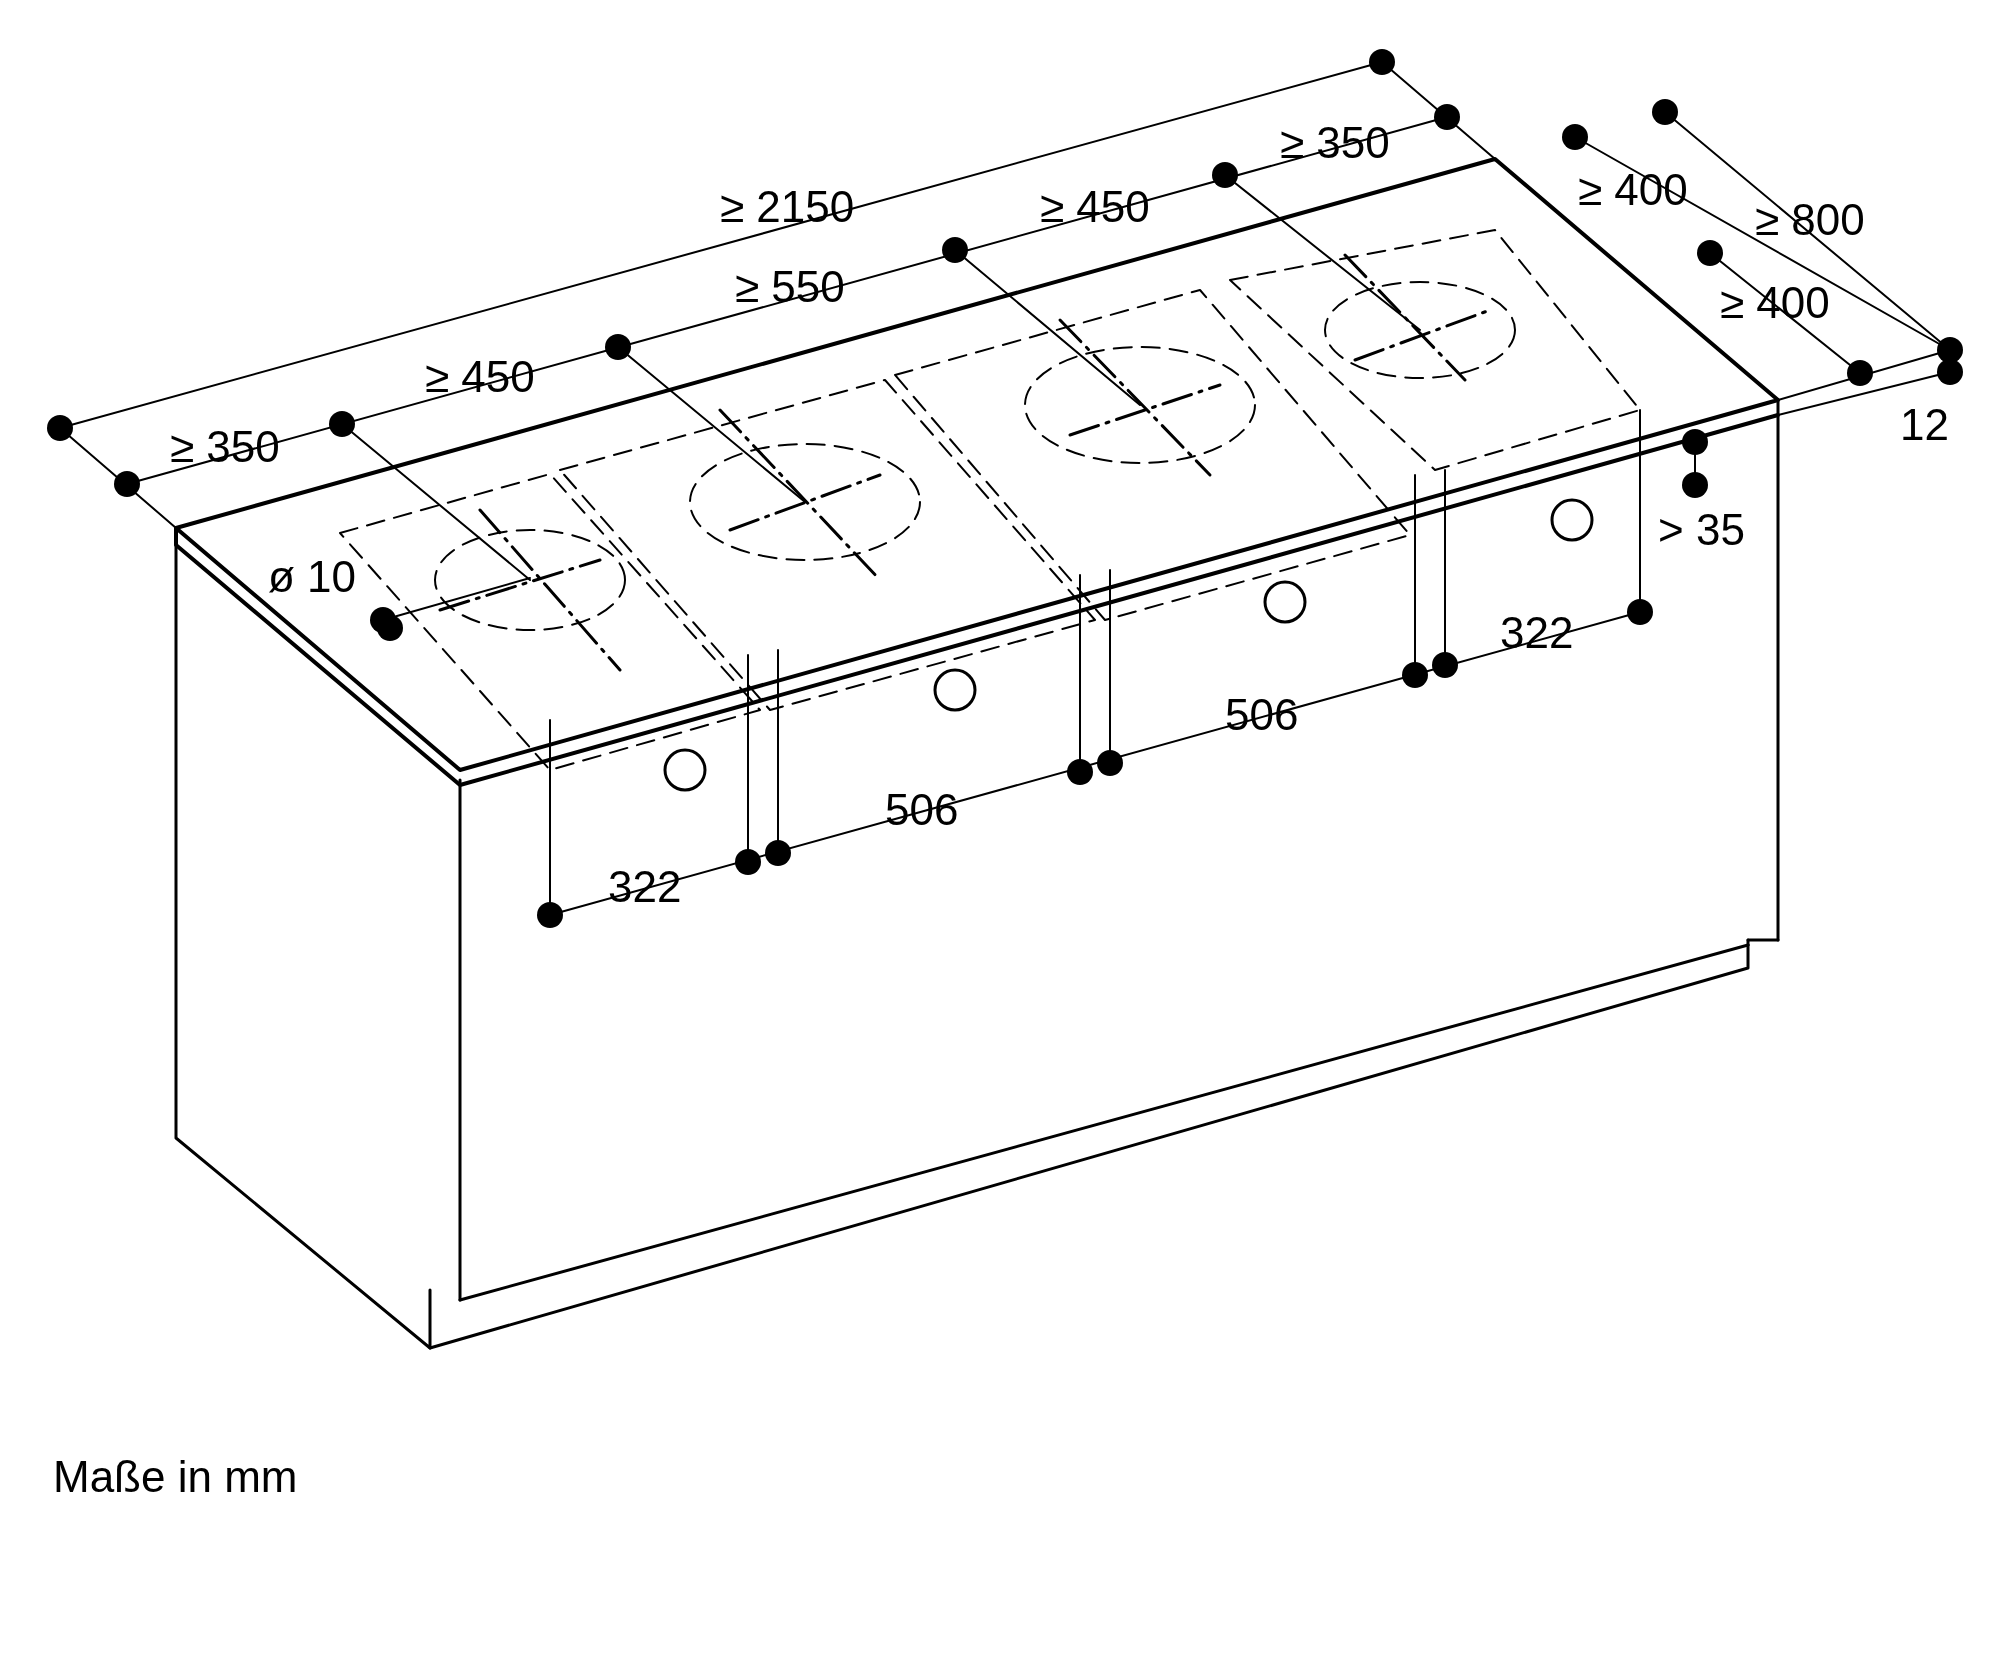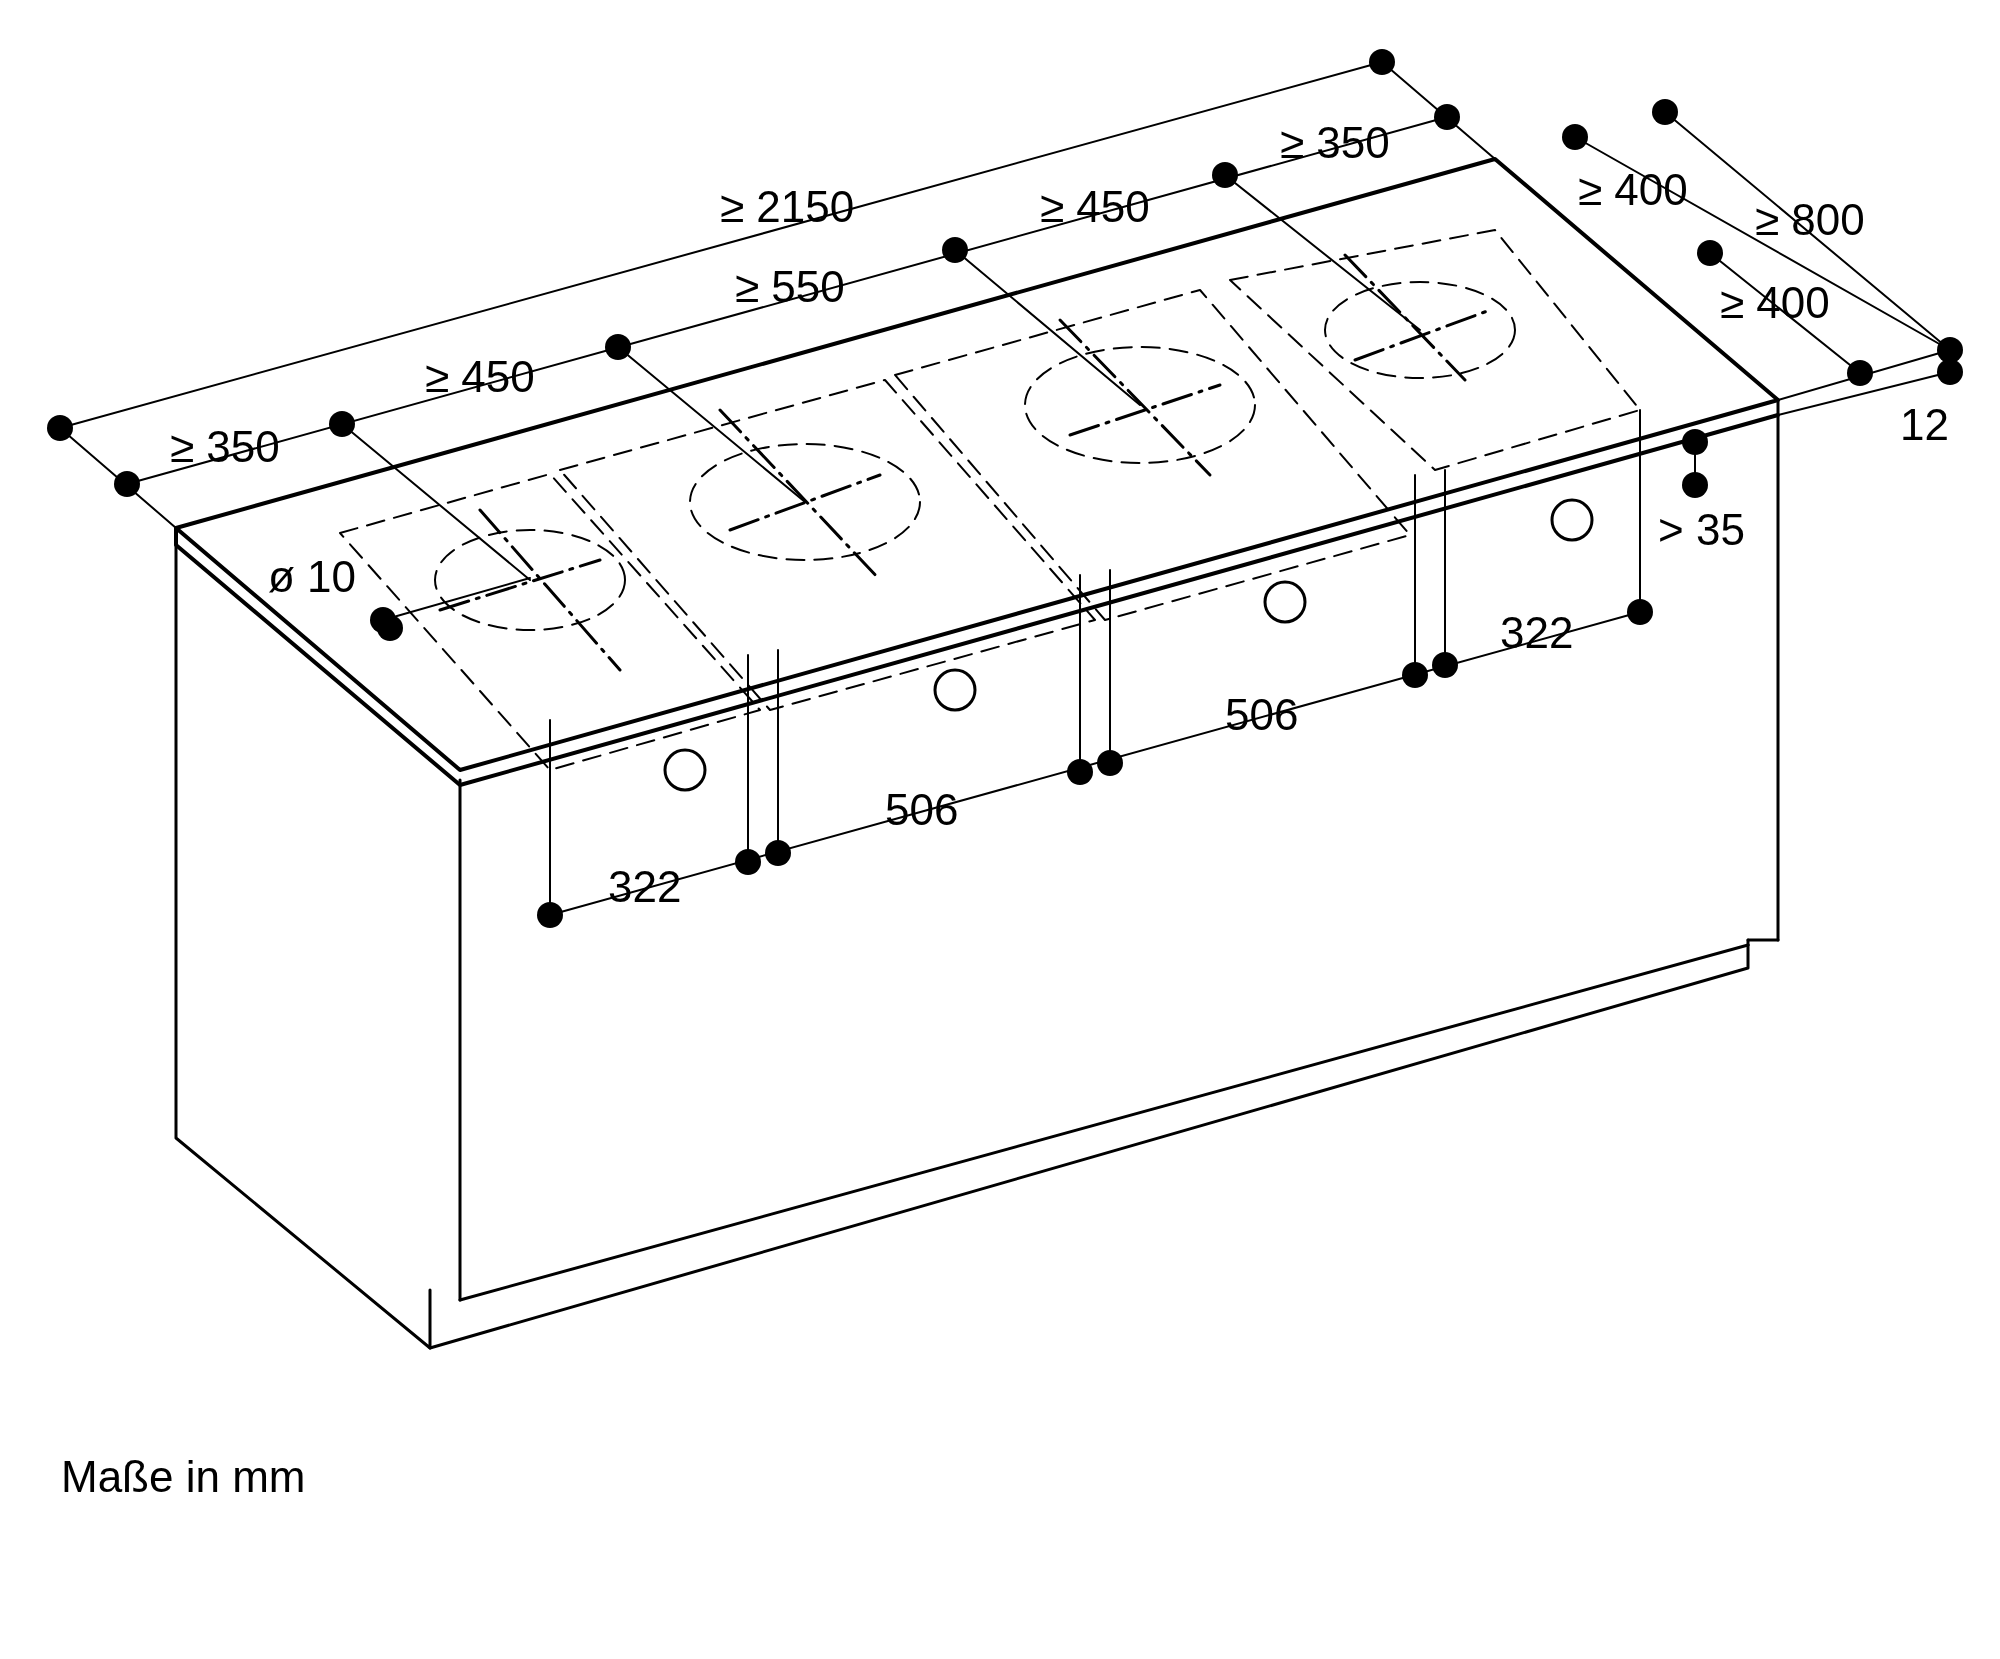--- a/index.html
+++ b/index.html
@@ -1,20 +1,20 @@
 <!DOCTYPE html>
 <html><head>
 <meta charset="utf-8">
 <style>
   html, body { margin: 0; padding: 0; background: #ffffff; }
   body { width: 2000px; height: 1659px; position: relative; overflow: hidden;
          font-family: "Liberation Sans", sans-serif; }
   svg { position: absolute; left: 0; top: 0; }
   .lbl { font-family: "Liberation Sans", sans-serif; font-size: 44px; fill: #000; }
-  .caption { position: absolute; left: 61px; top: 1452px; font-size: 44px; color: #000;
+  .caption { position: absolute; left: 53px; top: 1452px; font-size: 44px; color: #000;
              font-family: "Liberation Sans", sans-serif; }
 </style>
 </head>
 <body>
 
 <svg width="2000" height="1659" viewBox="0 0 2000 1659">
   <g fill="none" stroke="#000" stroke-linecap="round" stroke-linejoin="round">
 
     <g stroke-width="3">
       <polyline points="176,528 176,1138 430,1348 430,1290"></polyline>

